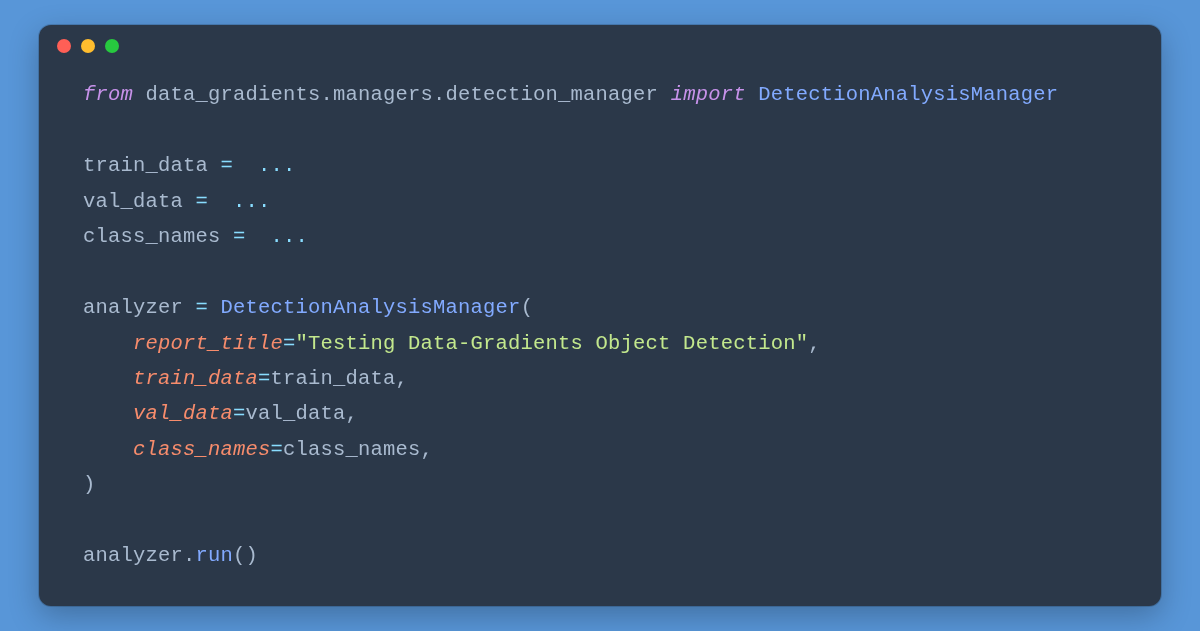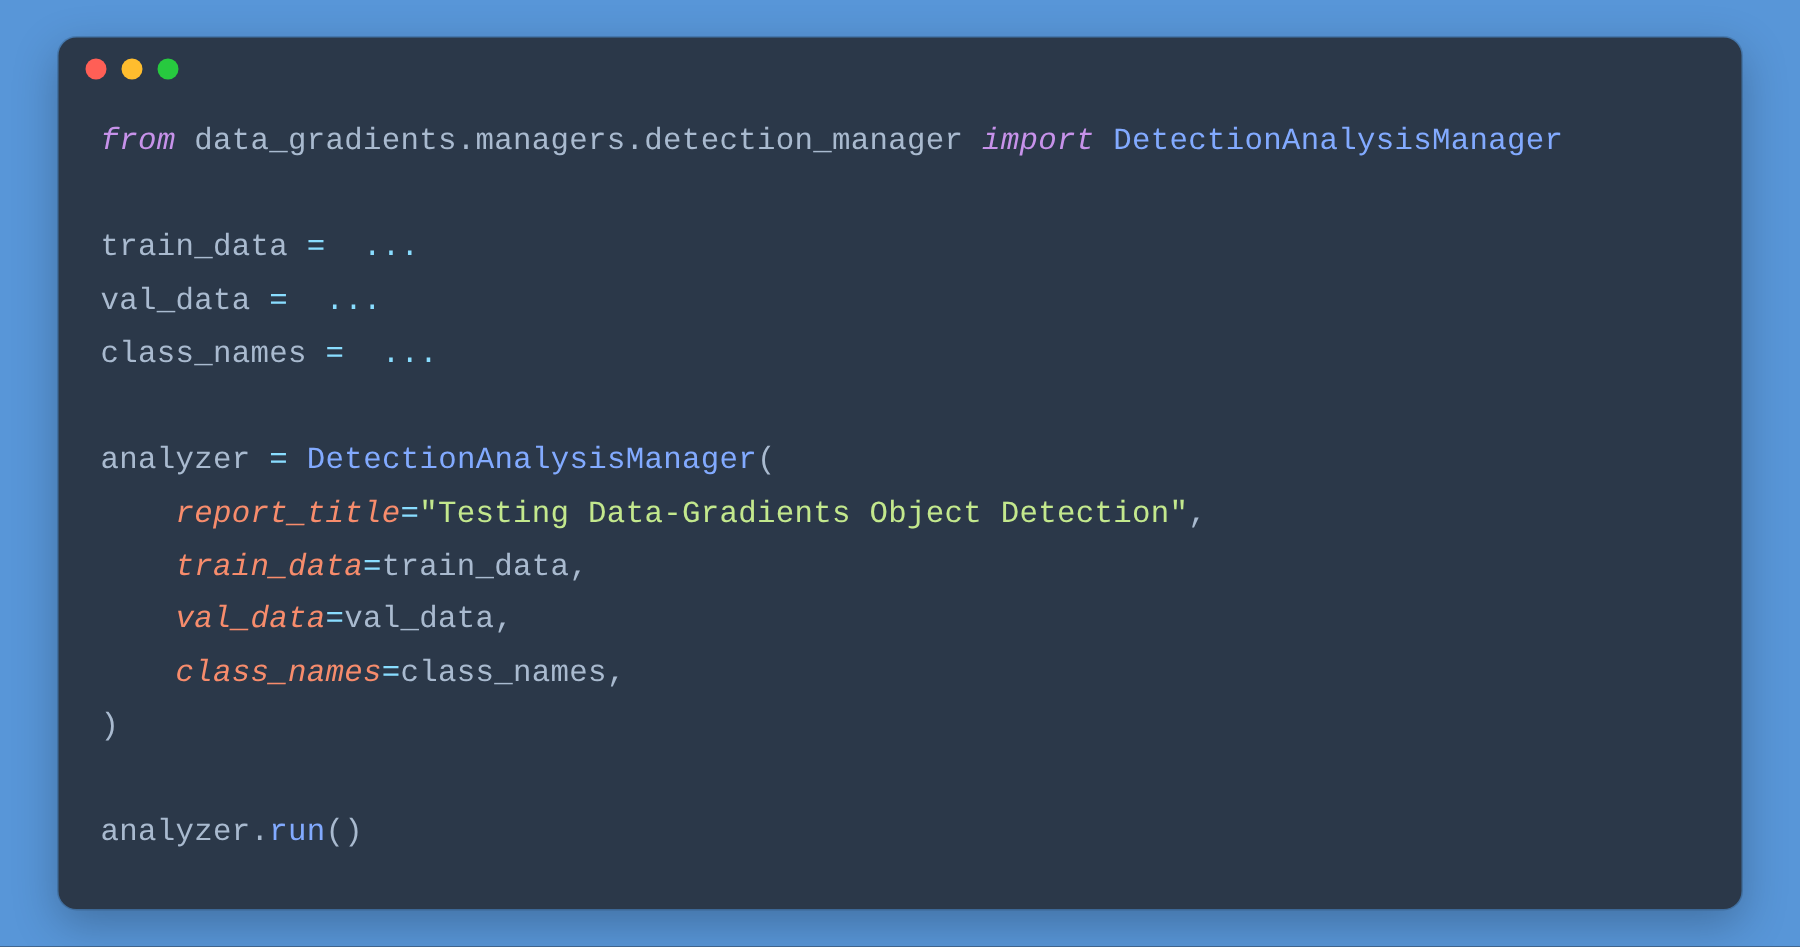--- a/index.html
+++ b/index.html
@@ -35,20 +35,21 @@
     .dot.yellow { background: #ffbd2e; }
     .dot.green { background: #27c93f; }
     .code-area {
       padding: 10px 28px 32px 28px;
       font-size: 20.5px;
       line-height: 1.73;
       color: #a9bacf;
       white-space: pre;
       font-weight: 400;
       letter-spacing: 0.2px;
+      margin-left: 16px;
     }
     .kw { color: #c792ea; font-style: italic; }
     .mod { color: #a9bacf; }
     .cls { color: #82aaff; }
     .var { color: #a9bacf; }
     .op { color: #89ddff; }
     .str { color: #c3e88d; }
     .fn { color: #82aaff; }
     .param { color: #f78c6c; font-style: italic; }
     .punct { color: #a9bacf; }

